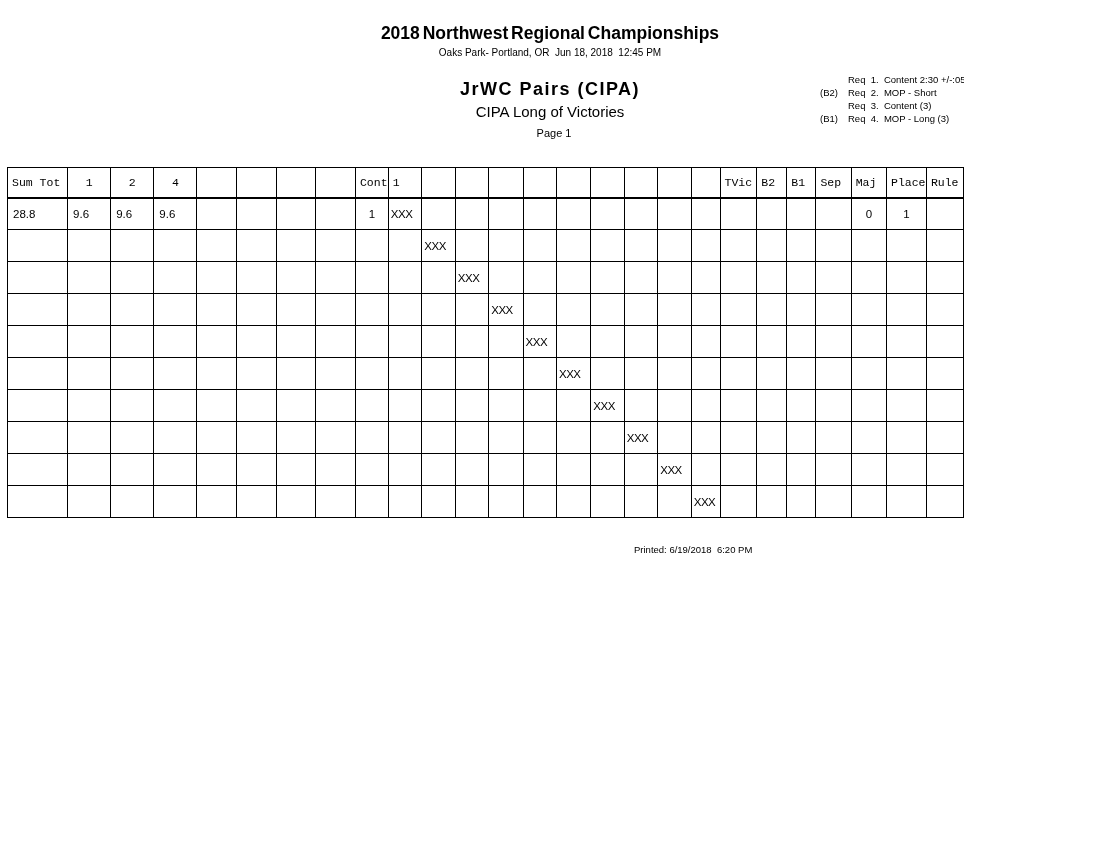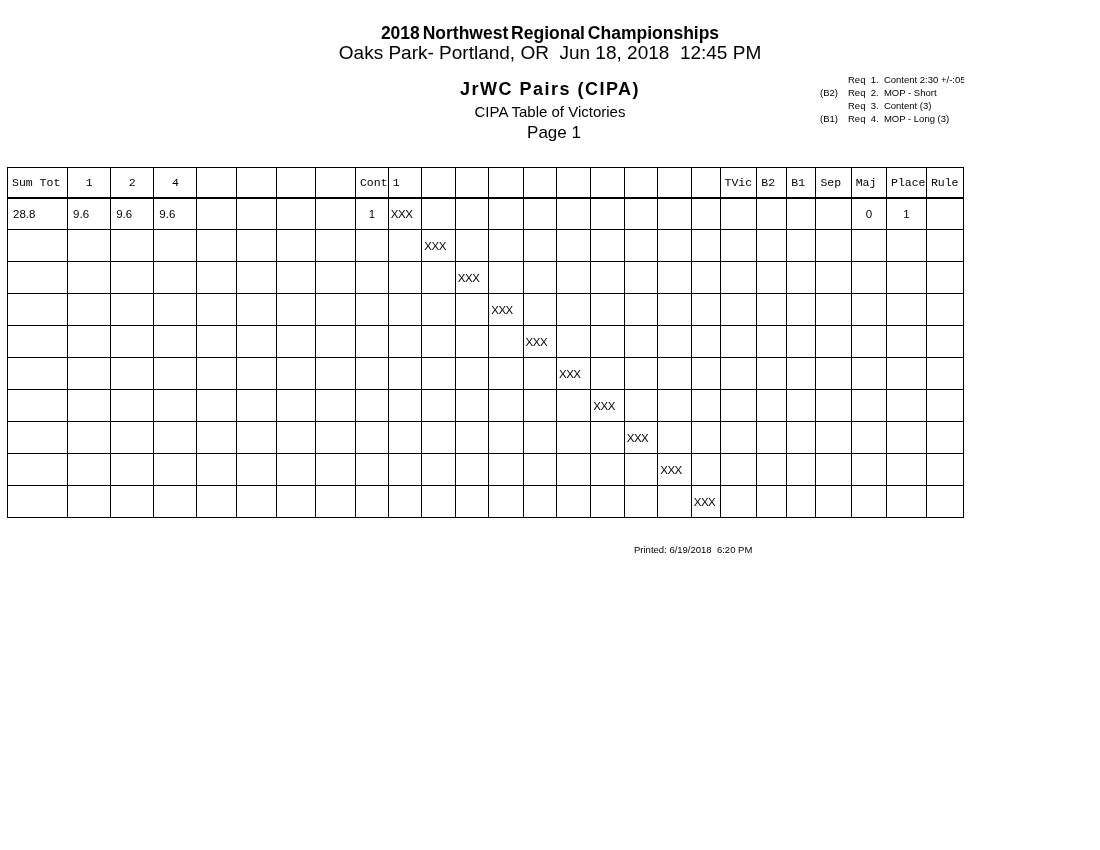--- a/index.html
+++ b/index.html
@@ -20,38 +20,38 @@
     width: 1100px;
     text-align: center;
   }
   .title {
     font-size: 17.5px;
     font-weight: bold;
     word-spacing: -2px;
     line-height: 21px;
   }
   .subtitle {
-    font-size: 19px;
+    font-size: 10px;
     line-height: 17px;
     white-space: pre;
   }
   .event-name {
     font-size: 18px;
     font-weight: bold;
     letter-spacing: 1.5px;
     line-height: 21px;
     margin-top: 18px;
   }
   .report-name {
     font-size: 15px;
     line-height: 18px;
     margin-top: 3px;
   }
   .page-num {
-    font-size: 17px;
+    font-size: 11px;
     line-height: 16px;
     margin-top: 4px;
     padding-left: 8px;
   }
   .entry-number {
     position: absolute;
     top: 25px;
     left: 975px;
     font-size: 15px;
     font-weight: bold;
@@ -107,21 +107,21 @@
 </style>
 </head>
 <body>
 
 <div class="page">
 
   <div class="header-block">
     <div class="title">2018 Northwest Regional Championships</div>
     <div class="subtitle">Oaks Park- Portland, OR  Jun 18, 2018  12:45 PM</div>
     <div class="event-name">JrWC Pairs (CIPA)</div>
-    <div class="report-name">CIPA Table of Victories</div>
+    <div class="report-name">CIPA Long of Victories</div>
     <div class="page-num">Page 1</div>
   </div>
 
   <div class="entry-number">#444C</div>
 
   <div class="req-block">
     <div class="req-prefix"></div>
     <div class="req-text">Req  1.  Content 2:30 +/-:05</div>
     <div class="req-prefix">(B2)</div>
     <div class="req-text">Req  2.  MOP - Short</div>

